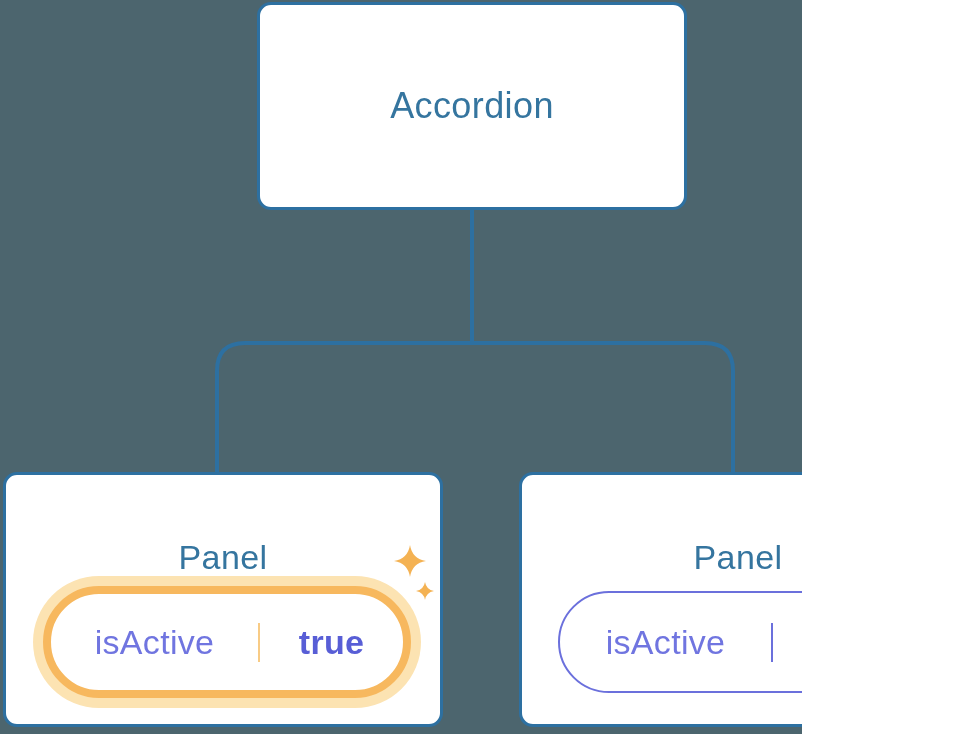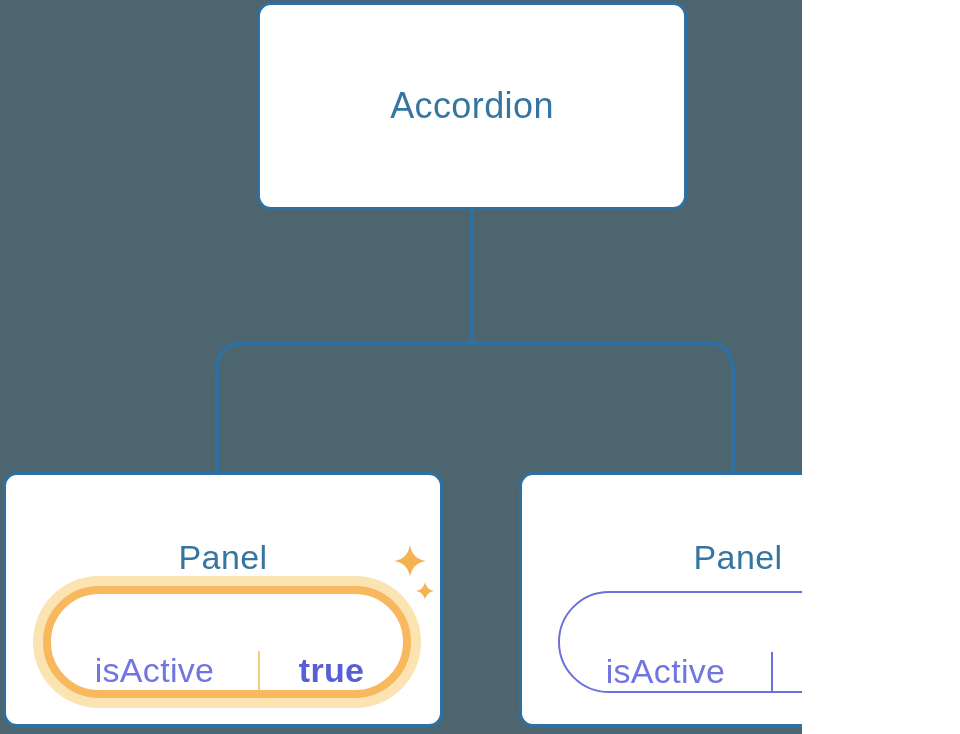--- a/index.html
+++ b/index.html
@@ -28,21 +28,21 @@
   .accordion-title{
     color:var(--blue-text);font-size:36px;font-weight:500;letter-spacing:.4px;
   }
   .panel-left{left:3px;top:472px;width:440px;height:255px;}
   .panel-right{left:519px;top:472px;width:438px;height:255px;}
   .panel-title{
     margin-top:62px;text-align:center;color:var(--blue-text);
     font-size:34px;font-weight:500;letter-spacing:.4px;line-height:40px;
   }
   .pill{
-    position:absolute;display:flex;align-items:flex-end;
+    position:absolute;display:flex;align-items:center;
     background:var(--card-bg);border-radius:999px;overflow:hidden;
   }
   .pill .cell{
     display:flex;align-items:center;justify-content:center;
     font-size:34px;color:var(--purple);letter-spacing:.3px;
   }
   .pill-active{
     left:37px;top:111px;width:368px;height:112px;
     border:8px solid var(--orange);
     box-shadow:0 0 0 10px var(--orange-glow);

